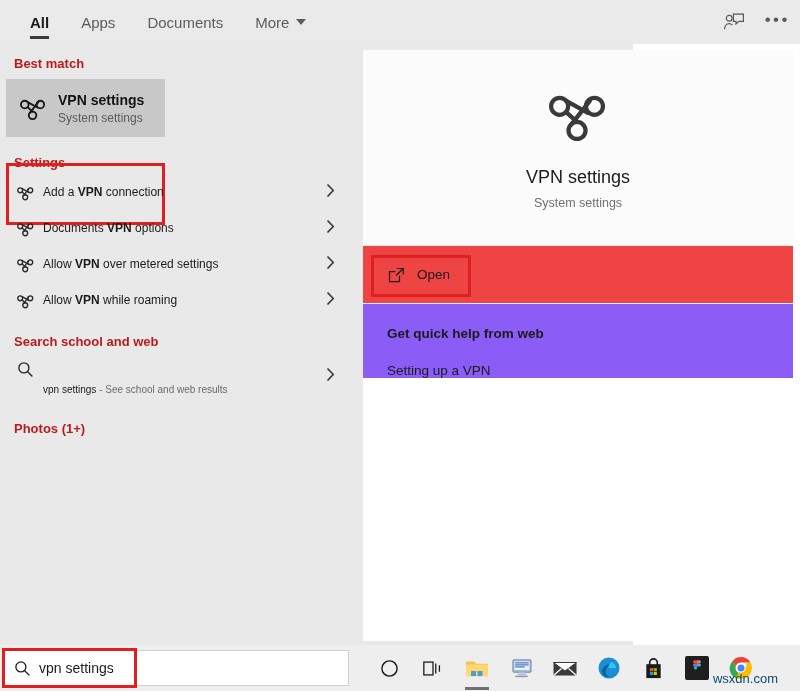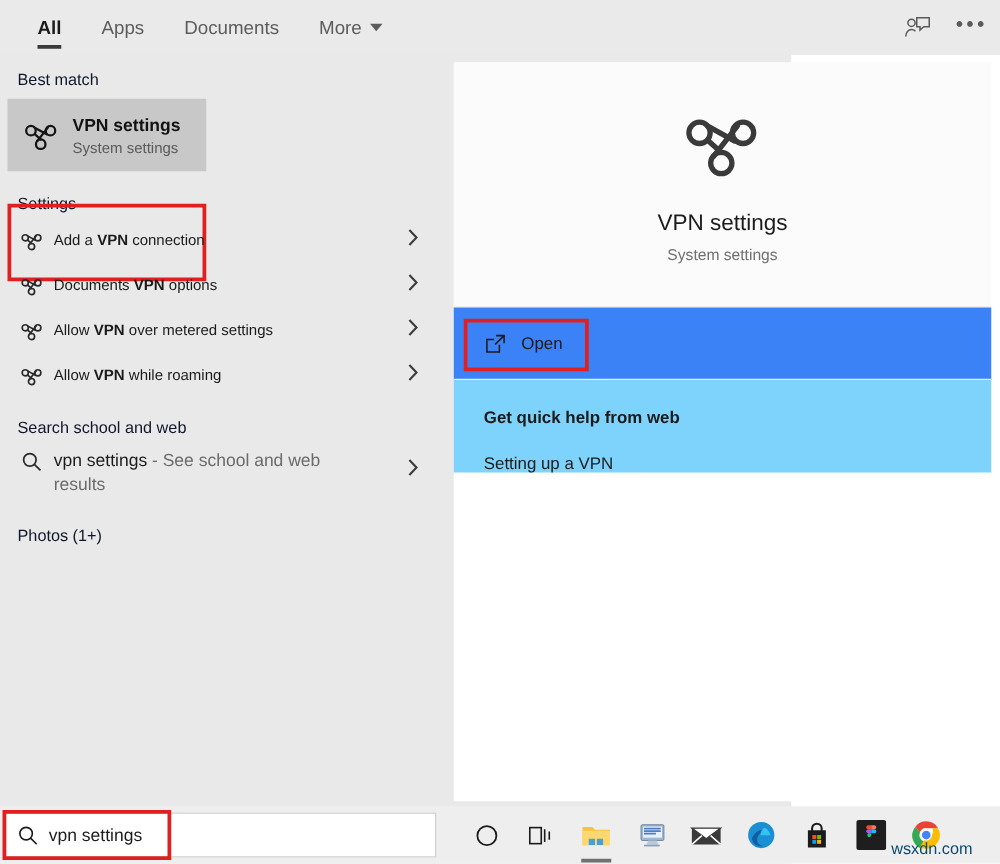--- a/index.html
+++ b/index.html
@@ -54,21 +54,21 @@
   .tb-icon { width: 26px; height: 26px; display: flex; align-items: center; justify-content: center; color: #5a5a5a; }
   .dots { letter-spacing: 2.5px; font-size: 17px; color: #5a5a5a; line-height: 1; padding-bottom: 6px; }
 
   
   .left-pane {
     position: absolute; left: 0; top: 44px;
     width: 355px; height: 601px;
     background: #e9e9e9;
   }
   .section-head {
-    font-size: 13px; font-weight: normal; color: #0f172a;
+    font-size: 13px; font-weight: bold; color: #b91c1c;
     padding: 12px 0 4px 14px;
   }
   .best-wrap { position: relative; padding: 0 0 0 0; }
 
   .best-item {
     position: relative;
     margin: 4px 0 0 6px;
     width: 159px; height: 58px;
     background: #c8c8c8;
     display: flex; align-items: center;
@@ -94,21 +94,21 @@
     cursor: default;
   }
   .row-icon { width: 26px; flex: 0 0 26px; display: flex; align-items: center; justify-content: center; }
   .row-label { font-size: 12px; color: #1b1b1b; margin-left: 5px; }
   .row-label b { font-weight: bold; }
   .chev {
     position: absolute; right: 20px; top: 50%; transform: translateY(-50%);
     color: #444; font-size: 15px;
   }
   .web-row { height: 46px; align-items: flex-start; padding-top: 6px; }
-  .web-texts { margin-left: 5px; font-size: 14px; color: #1b1b1b; line-height: 19px; max-width: 250px; }
+  .web-texts { margin-left: 5px; font-size: 10px; color: #1b1b1b; line-height: 19px; max-width: 250px; margin-top: 21px; }
   .web-texts .muted { color: #6b6b6b; }
 
   
   .right-pane {
     position: absolute; left: 363px; top: 50px;
     width: 430px; height: 591px;
     background: #ffffff;
   }
   .preview-card {
     height: 196px;
@@ -119,37 +119,37 @@
   }
   .preview-icon { margin-bottom: 20px; }
   .preview-title { font-size: 18px; color: #1b1b1b; }
   .preview-sub { font-size: 12.5px; color: #707070; margin-top: 8px; }
 
   .open-section {
     position: relative;
     height: 58px;
     display: flex; 
     border-bottom: 1px solid #ededed;
-    background: #3b82f6;
+    background: #ef4444;
   }
   .open-btn {
     display: flex; align-items: center;
     margin-left: 12px;
     padding: 7px 20px 7px 10px;
   }
   .open-btn .oi { width: 22px; display: flex; align-items: center; justify-content: center; }
   .open-btn .olabel { font-size: 13.5px; color: #1b1b1b; margin-left: 10px; }
   .open-highlight {
     position: absolute; left: 8px; top: 9px;
     width: 100px; height: 42px;
     border: 3px solid #e02020;
     pointer-events: none;
   }
 
-  .help-section { padding: 22px 0 0 24px; background: #7dd3fc; }
+  .help-section { padding: 22px 0 0 24px; background: #8b5cf6; }
   .help-title { font-size: 13.5px; font-weight: bold; color: #1b1b1b; }
   .help-link { font-size: 13.5px; color: #1b1b1b; margin-top: 22px; }
 
   
   .taskbar {
     position: absolute; left: 0; bottom: 0;
     width: 800px; height: 46px;
     background: #eeeeee;
     display: flex; align-items: center;
   }

